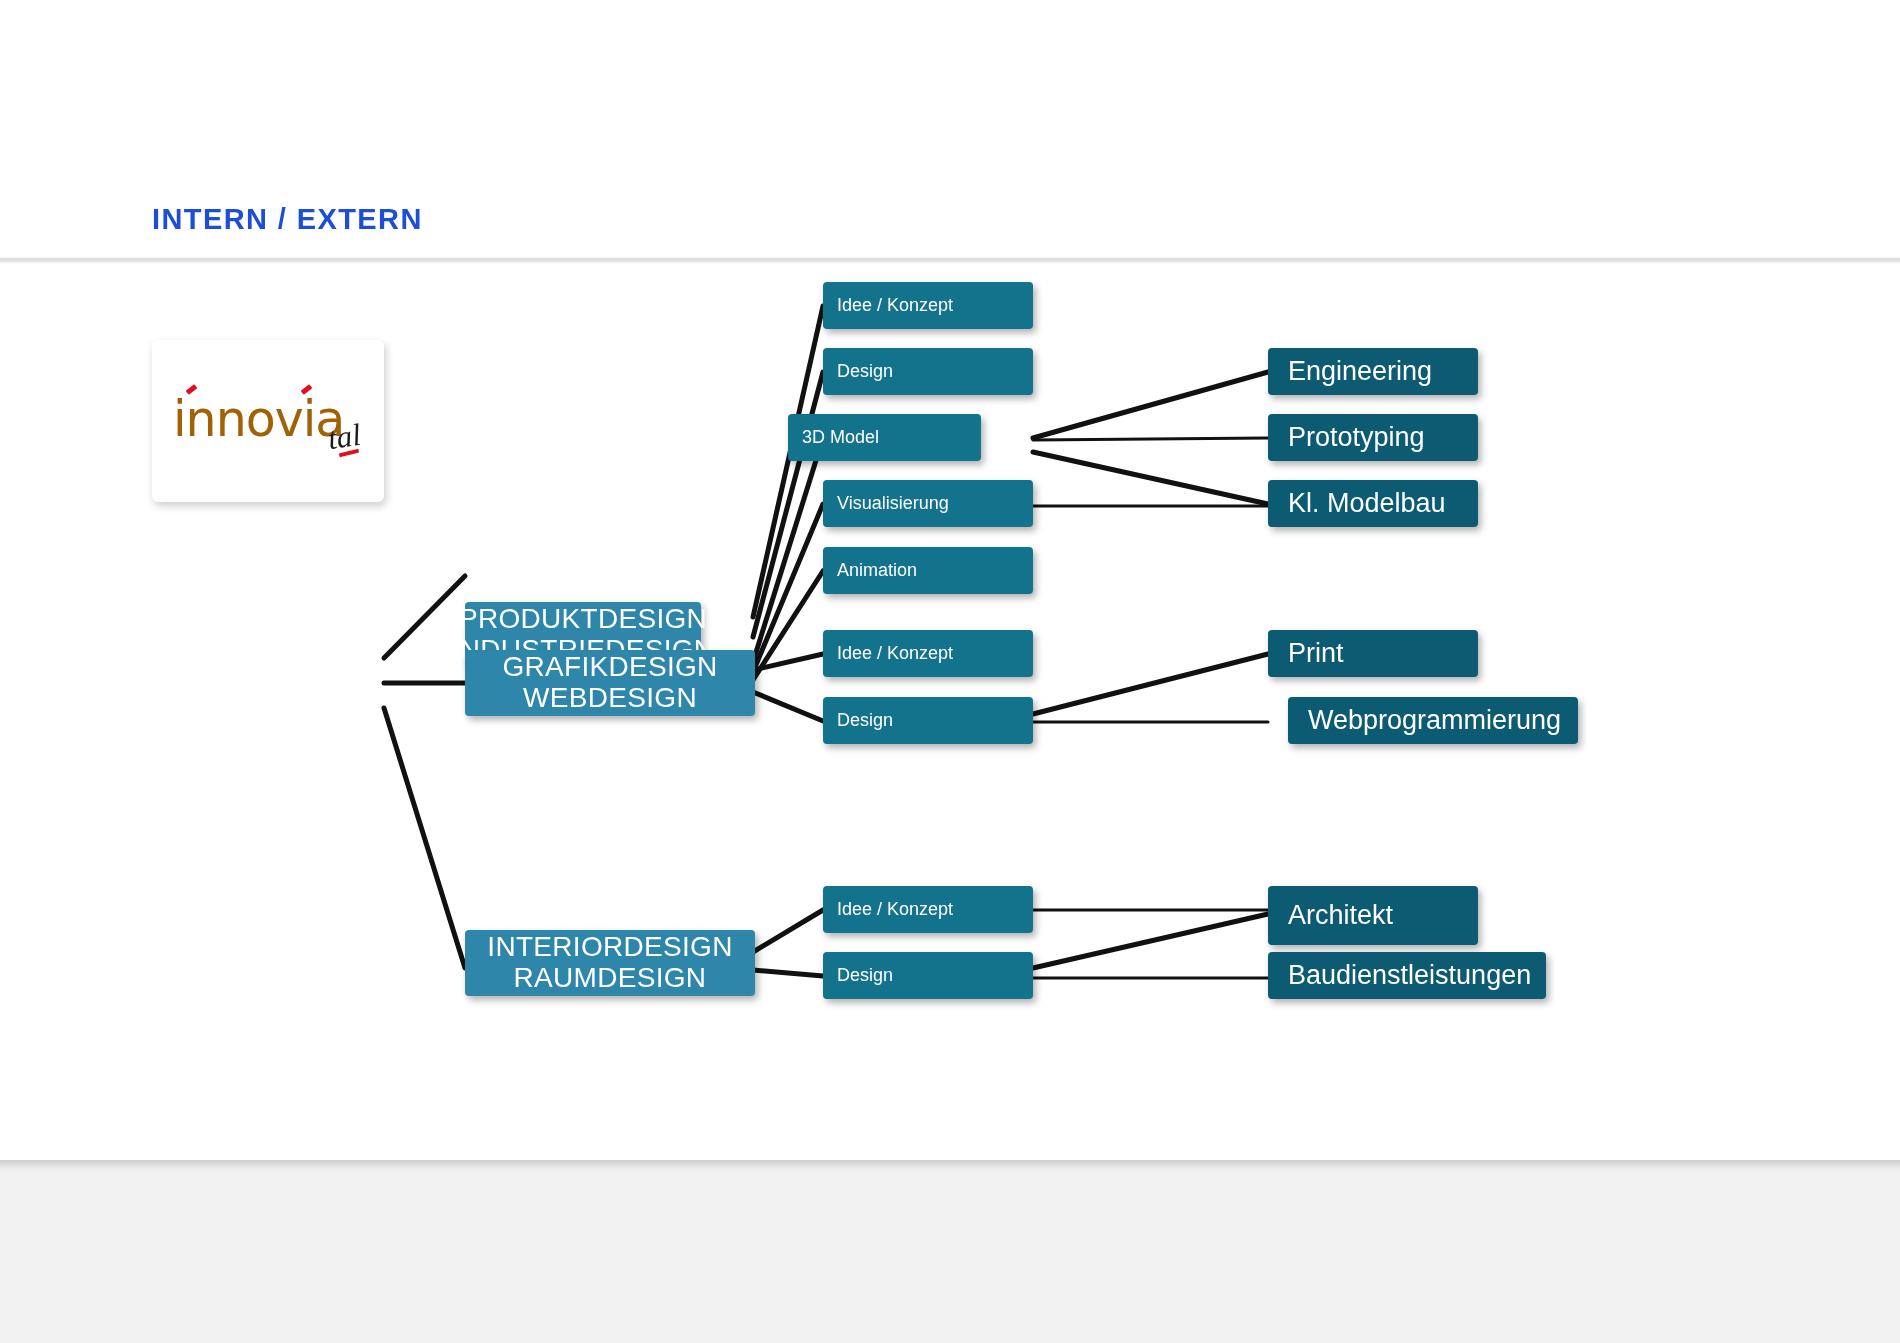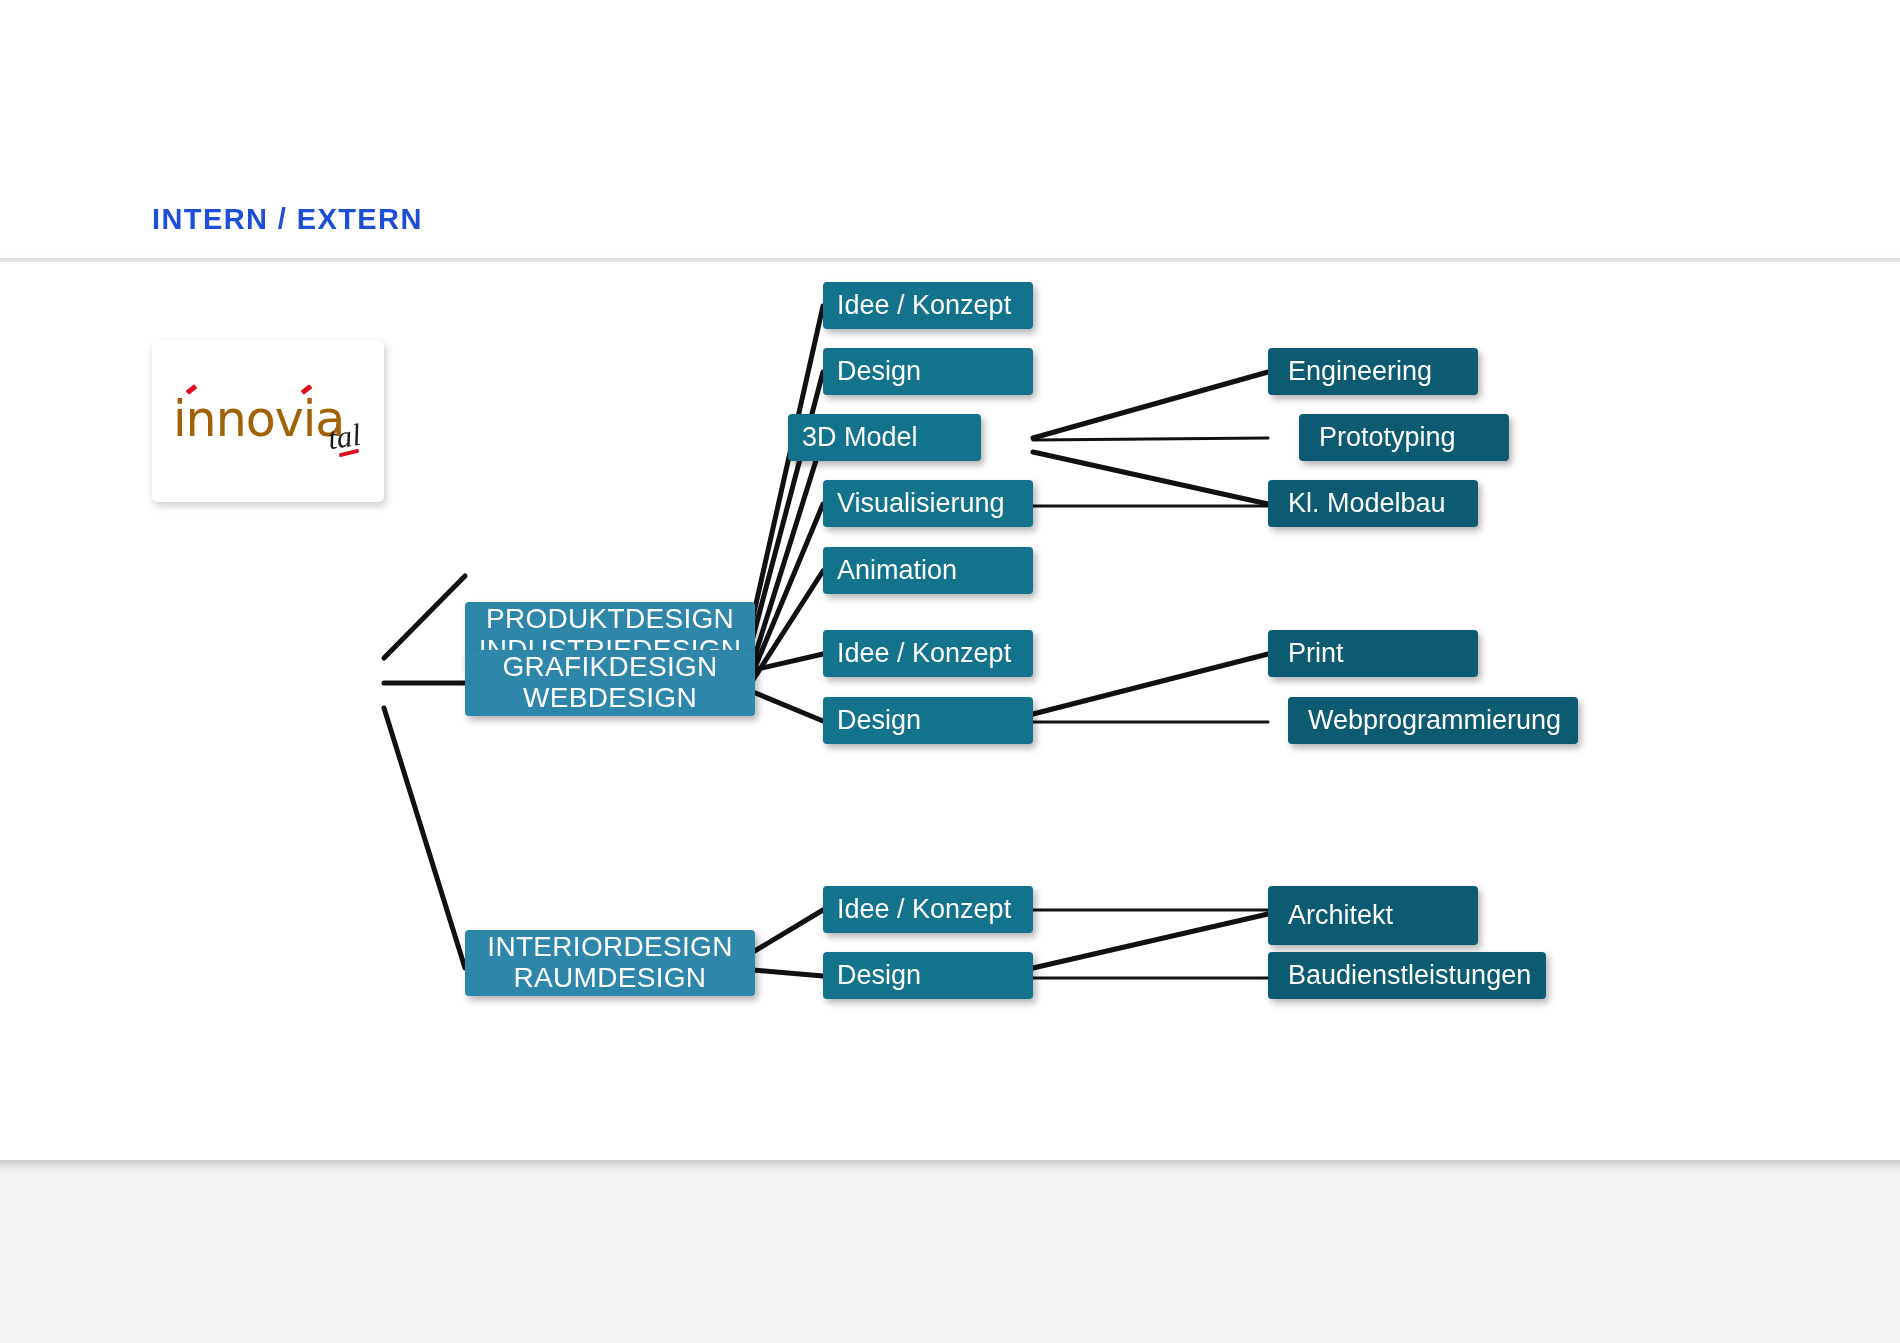--- a/index.html
+++ b/index.html
@@ -80,21 +80,21 @@
     background: #2e87aa;
     align-items: center;
     font-size: 28px;
     line-height: 1.09;
     letter-spacing: 0.3px;
   }
   .node.level2 {
     background: #13738c;
     align-items: flex-start;
     padding-left: 14px;
-    font-size: 27px;
+    font-size: 18px;
   }
   .node.level3 {
     background: #0d5a73;
     align-items: flex-start;
     padding-left: 20px;
     font-size: 27px;
   }
   .node .ln { display: block; }
   
   .logo-card {
@@ -183,21 +183,21 @@
 
         <path d="M753,690 L823,648" stroke-width="5"></path>
         <path d="M753,708 L823,714" stroke-width="5"></path>
 
         <path d="M1033,648 L1268,648" stroke-width="3"></path>
         <path d="M1033,706 L1268,652" stroke-width="5"></path>
         <path d="M1033,716 L1268,716" stroke-width="3"></path>
       </g>
     </svg>
 
-    <div class="node level1" style="left:465px; top:340px; width:290px; height:66px;">
+    <div class="node level1" style="left:465px; top:340px; width:236px; height:66px;">
       <span class="ln">PRODUKTDESIGN</span>
       <span class="ln">INDUSTRIEDESIGN</span>
     </div>
 
     <div class="node level2" style="left:823px; top:20px; width:210px; height:47px;">
       <span>Idee / Konzept</span>
     </div>
     <div class="node level2" style="left:823px; top:86px; width:210px; height:47px;">
       <span>Design</span>
     </div>
@@ -207,21 +207,21 @@
     <div class="node level2" style="left:823px; top:218px; width:210px; height:47px;">
       <span>Visualisierung</span>
     </div>
     <div class="node level2" style="left:823px; top:285px; width:210px; height:47px;">
       <span>Animation</span>
     </div>
 
     <div class="node level3" style="left:1268px; top:86px; width:210px; height:47px;">
       <span>Engineering</span>
     </div>
-    <div class="node level3" style="left:1268px; top:152px; width:210px; height:47px;margin-left:31px;">
+    <div class="node level3" style="left:1268px; top:152px; width:210px; height:47px;">
       <span>Prototyping</span>
     </div>
     <div class="node level3" style="left:1268px; top:218px; width:210px; height:47px;">
       <span>Kl. Modelbau</span>
     </div>
 
     <div class="node level1" style="left:465px; top:388px; width:290px; height:66px;">
       <span class="ln">GRAFIKDESIGN</span>
       <span class="ln">WEBDESIGN</span>
     </div>

